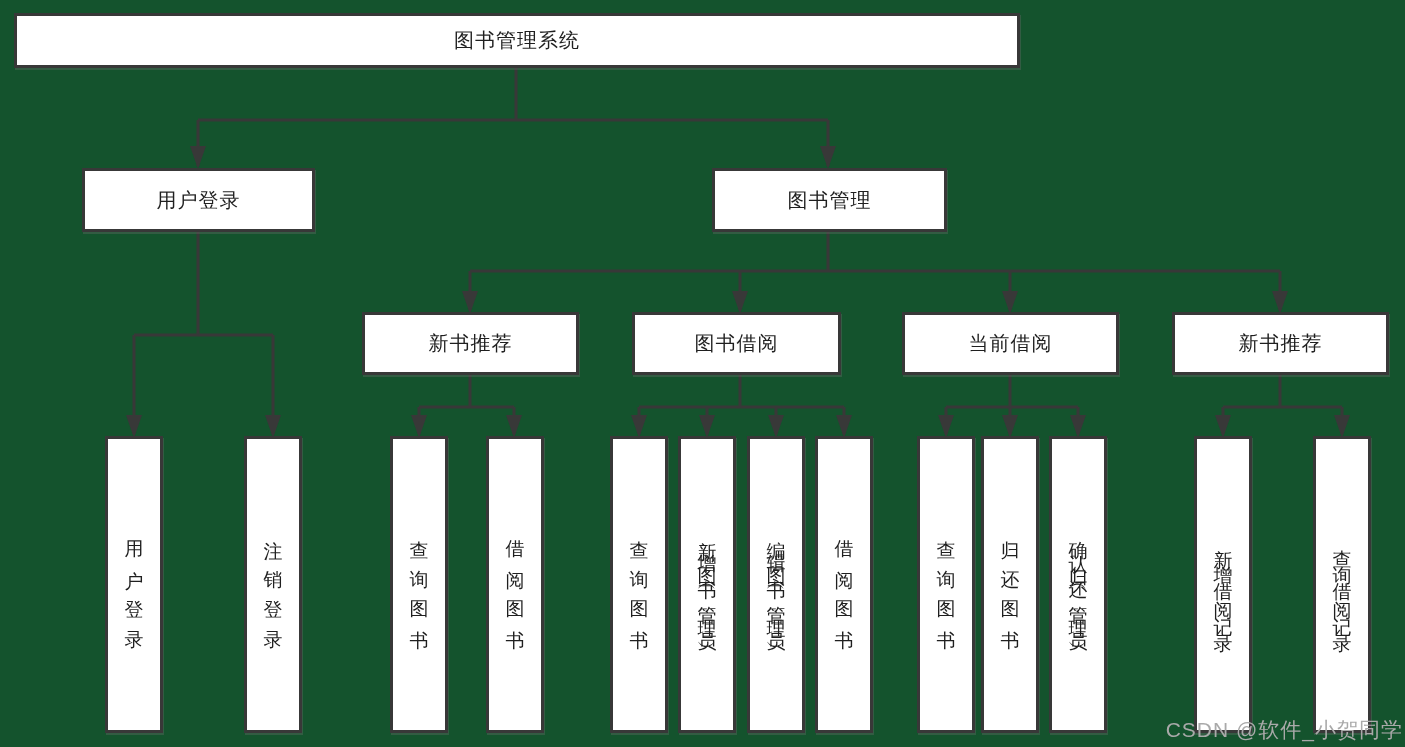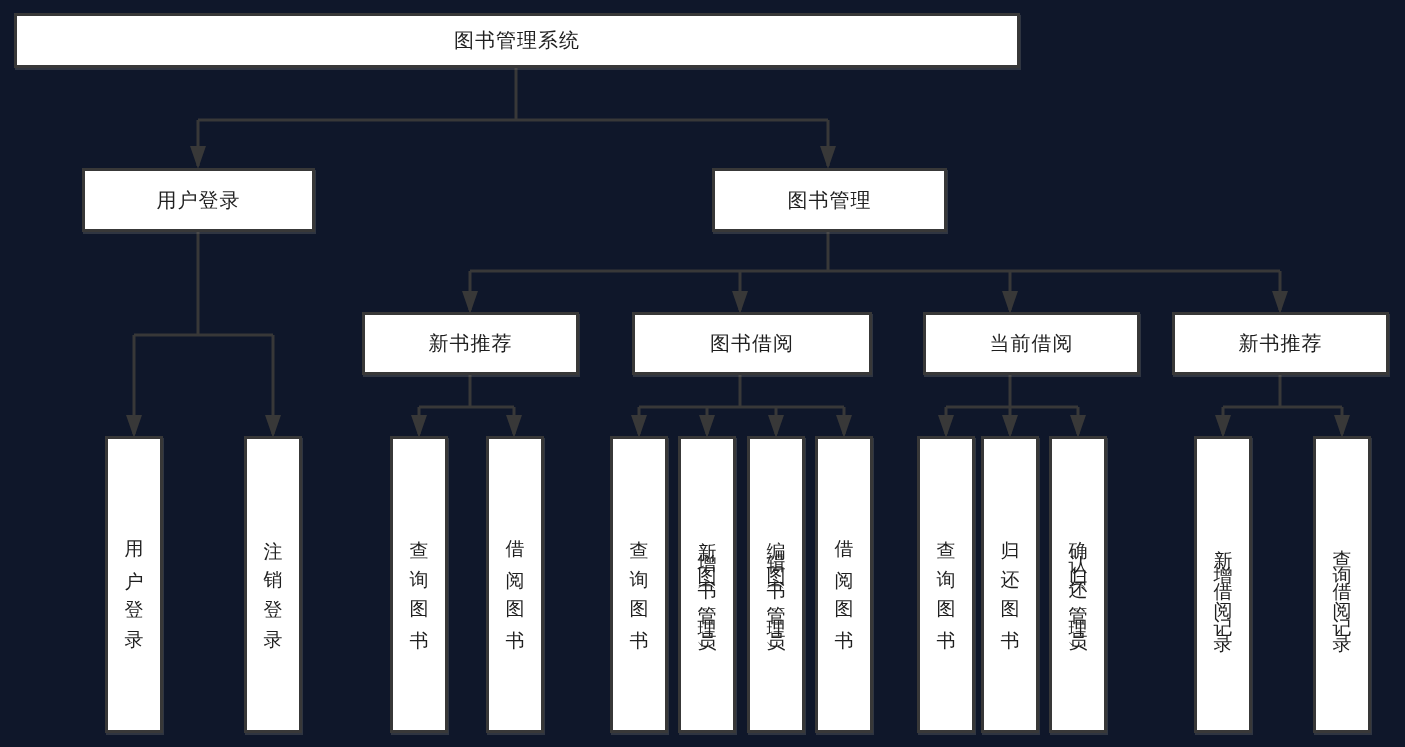--- a/index.html
+++ b/index.html
@@ -1,20 +1,20 @@
 <!DOCTYPE html>
 <html><head>
 <meta charset="utf-8">
 <style>
   html, body { margin: 0; padding: 0; background: #ffffff; }
   .canvas {
     position: relative;
     width: 1405px;
     height: 747px;
-    background: #0f172a;
+    background: #14532d;
     font-family: Liberation Sans, sans-serif;
     overflow: hidden;
   }
   svg.connectors {
     position: absolute;
     left: 0; top: 0;
     width: 1405px; height: 747px;
     z-index: 1;
   }
   .node {
@@ -45,22 +45,22 @@
   .pitch-md { letter-spacing: 17px; }
   .pitch-sm { letter-spacing: 13px; }
 
   
   #n-root          { left: 14px;   top: 13px;  width: 1006px; height: 55px; }
   
   #n-user-login    { left: 82px;   top: 168px; width: 233px;  height: 64px; }
   #n-book-mgmt     { left: 712px;  top: 168px; width: 235px;  height: 64px; text-align: right; }
   
   #n-new-book      { left: 362px;  top: 312px; width: 217px;  height: 63px; }
-  #n-book-borrow   { left: 632px;  top: 312px; width: 240px;  height: 63px; }
-  #n-current-borrow{ left: 902px;  top: 312px; width: 217px;  height: 63px; margin-left: 21px; }
+  #n-book-borrow   { left: 632px;  top: 312px; width: 209px;  height: 63px; }
+  #n-current-borrow{ left: 902px;  top: 312px; width: 217px;  height: 63px; }
   #n-borrow-record { left: 1172px; top: 312px; width: 217px;  height: 63px; }
   
   #f-login      { left: 105px;  }
   #f-logout     { left: 244px;  }
   #f-rec-query  { left: 390px;  }
   #f-rec-borrow { left: 486px;  }
   #f-bb-query   { left: 610px;  }
   #f-bb-add     { left: 678px;  }
   #f-bb-edit    { left: 747px;  }
   #f-bb-borrow  { left: 815px;  }
@@ -139,13 +139,14 @@
   <div class="node leaf pitch-sm" id="f-bb-edit">编辑图书（管理员）</div>
   <div class="node leaf pitch-lg" id="f-bb-borrow">借阅图书</div>
 
   <div class="node leaf pitch-lg" id="f-cb-query">查询图书</div>
   <div class="node leaf pitch-lg" id="f-cb-return">归还图书</div>
   <div class="node leaf pitch-sm" id="f-cb-confirm">确认归还（管理员）</div>
 
   <div class="node leaf pitch-md" id="f-br-add">新增借阅记录</div>
   <div class="node leaf pitch-md" id="f-br-query">查询借阅记录</div>
 
+  <div class="watermark">CSDN @软件_小贺同学</div>
 </div>
 
 </body></html>

